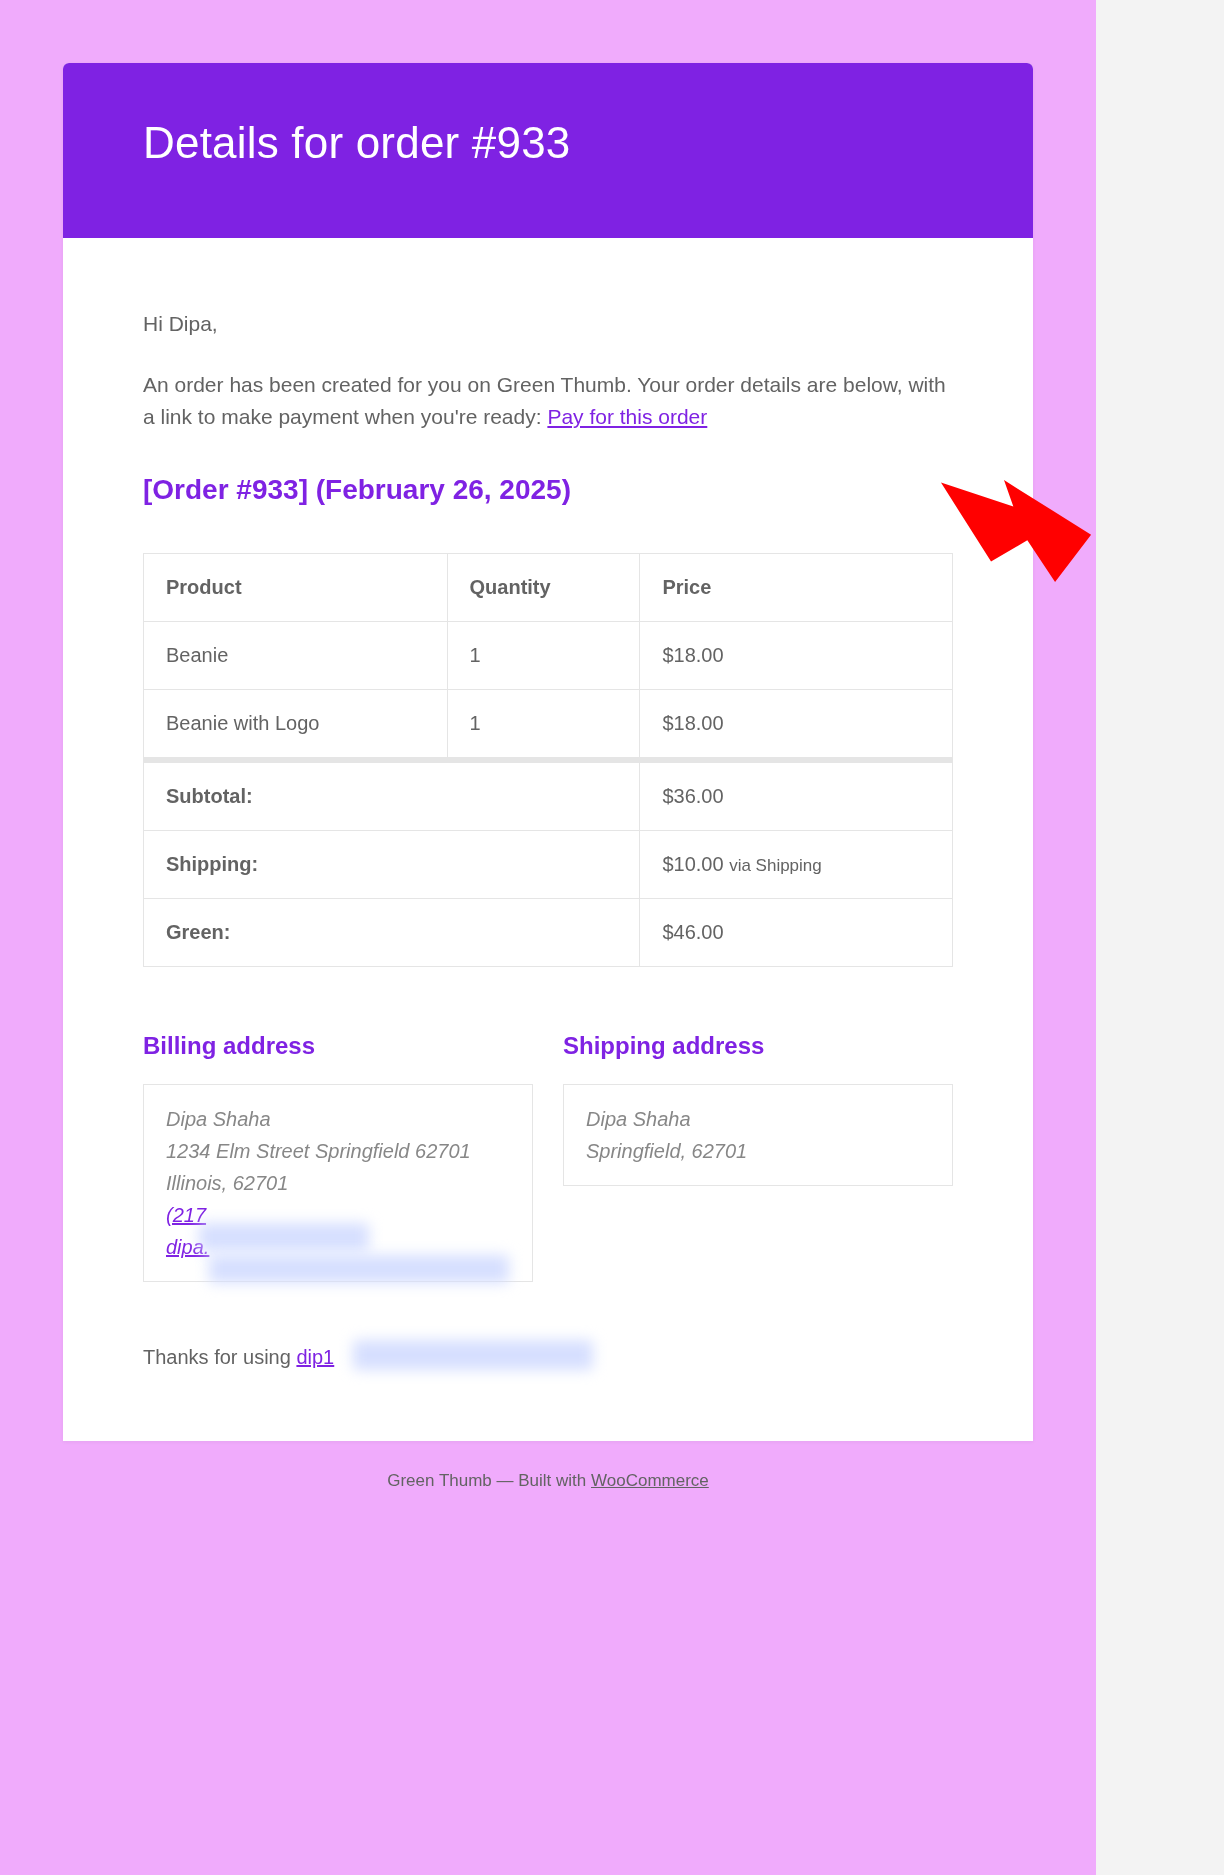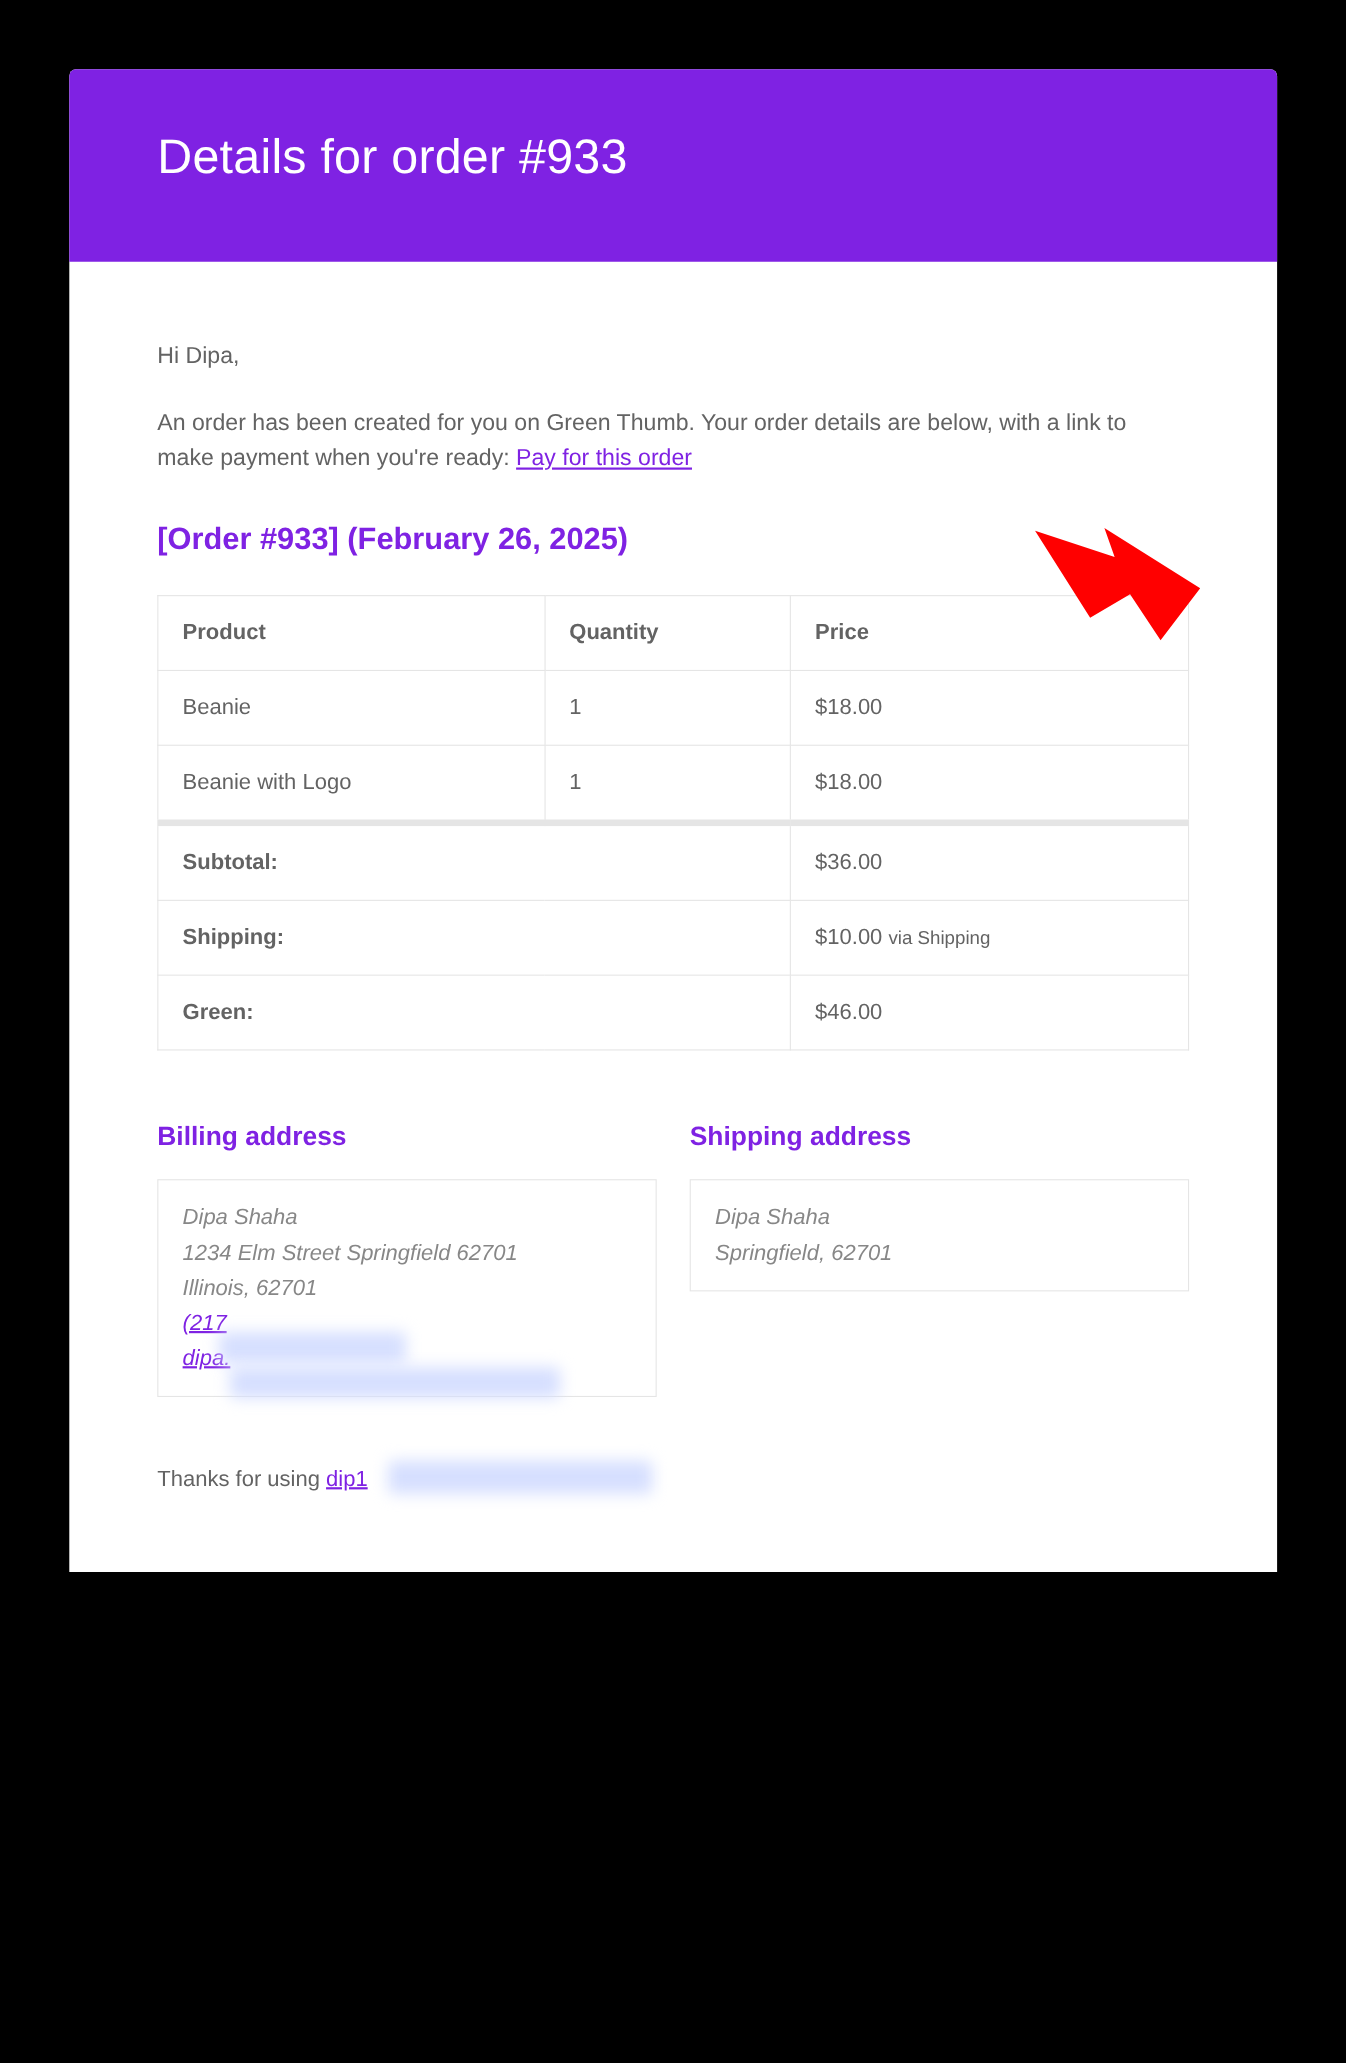--- a/index.html
+++ b/index.html
@@ -2,23 +2,23 @@
 <html><head>
 <meta charset="utf-8">
 <style>
   * { box-sizing: border-box; margin: 0; padding: 0; }
   html, body {
     background: #f3f3f3;
     font-family: -apple-system, "Helvetica Neue", Helvetica, Arial, sans-serif;
     color: #636363;
   }
   .page {
-    width: 1224px;
+    width: 1096px;
     min-height: 1875px;
-    background: #000000;
+    background: #f0abfc;
     padding: 63px 63px 40px 63px;
     position: relative;
   }
   .email-wrap {
     width: 100%;
     background: #ffffff;
     border-radius: 6px 6px 0 0;
     box-shadow: 0 1px 4px rgba(0,0,0,0.05);
     overflow: visible;
     position: relative;
@@ -40,21 +40,21 @@
     line-height: 1.55;
     color: #636363;
   }
   .greeting { margin-bottom: 28px; }
   .intro { margin-bottom: 34px; color: #636363; }
   .intro a { color: #7f22e3; text-decoration: underline; }
   h2.order-heading {
     color: #7f22e3;
     font-size: 28px;
     font-weight: 700;
-    margin-bottom: 30px;
+    margin-bottom: 42px;
   }
   table.order-table {
     width: 100%;
     border-collapse: collapse;
     margin-bottom: 60px;
     font-size: 20px;
     color: #636363;
   }
   table.order-table th,
   table.order-table td {
@@ -201,17 +201,20 @@
       </div>
 
       <p class="thanks" style="position:relative;">
         <span>Thanks for using </span><a href="#">dip1</a>
         <span class="redact" style="top:-2px; left:210px; width:240px; height:30px;"></span>
       </p>
 
     </div>
   </div>
 
+  <div class="footer">
+    <span>Green Thumb</span><span> — Built with </span><a href="#">WooCommerce</a>
+  </div>
 
   <svg class="arrow-annotation" viewBox="0 0 180 130">
     <polygon points="5,15 75,45 68,18 150,80 110,124 86,80 48,98" fill="#ff0000" transform="rotate(-5 90 65)"></polygon>
   </svg>
 </div>
 
 </body></html>

